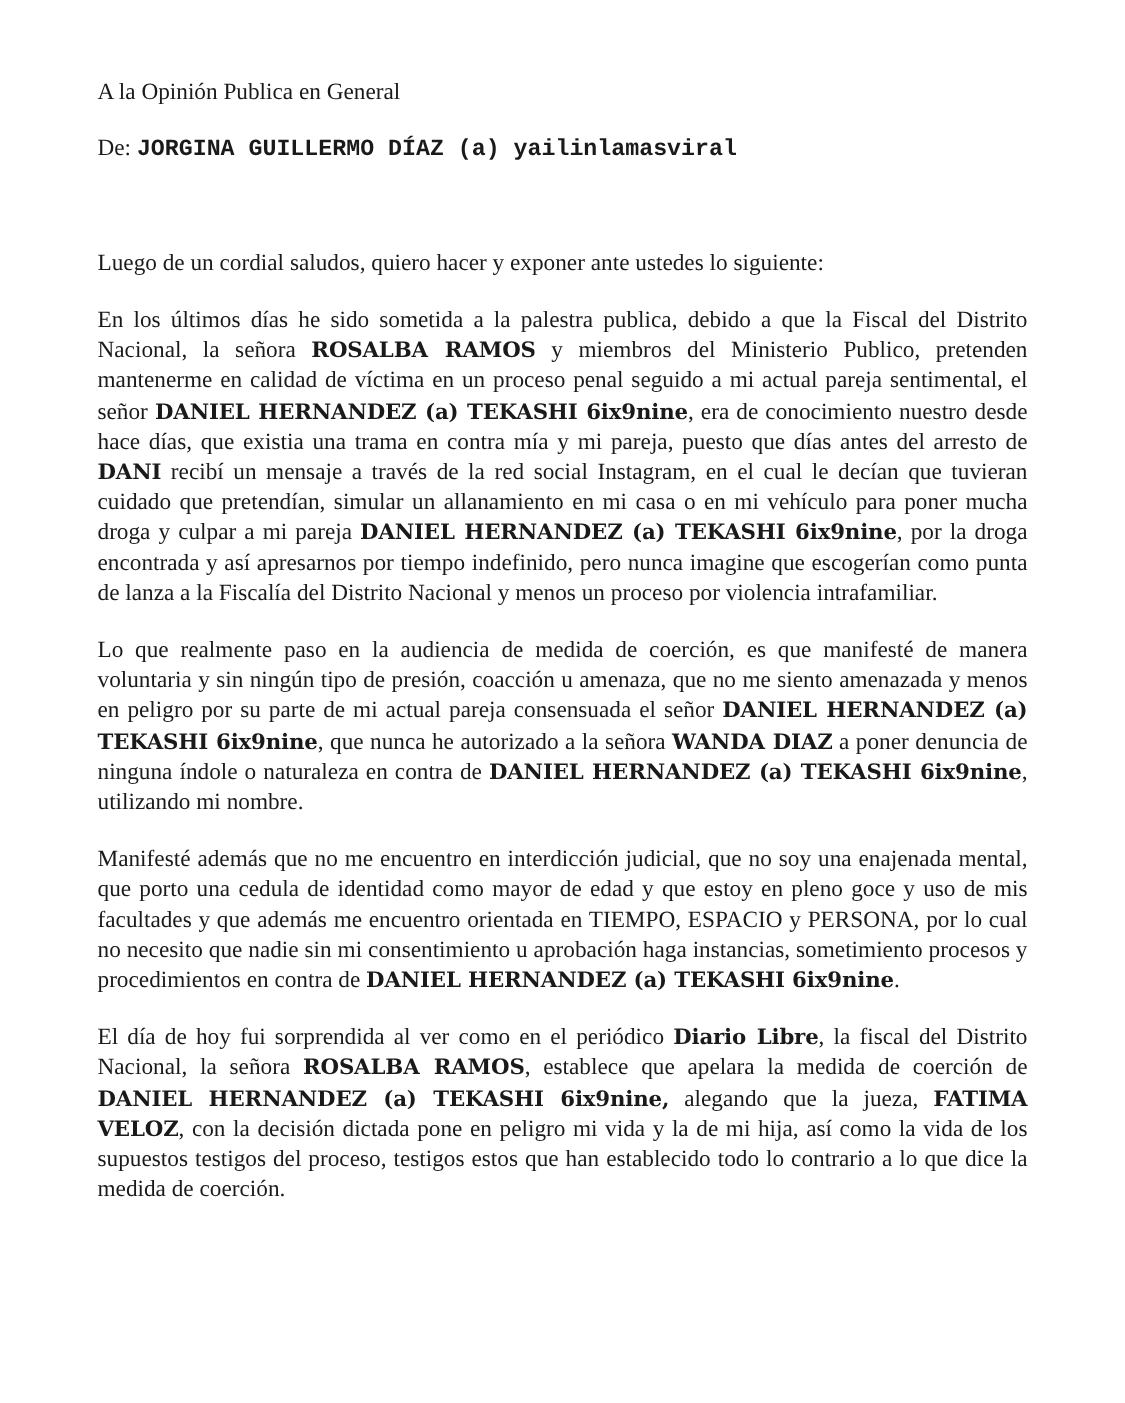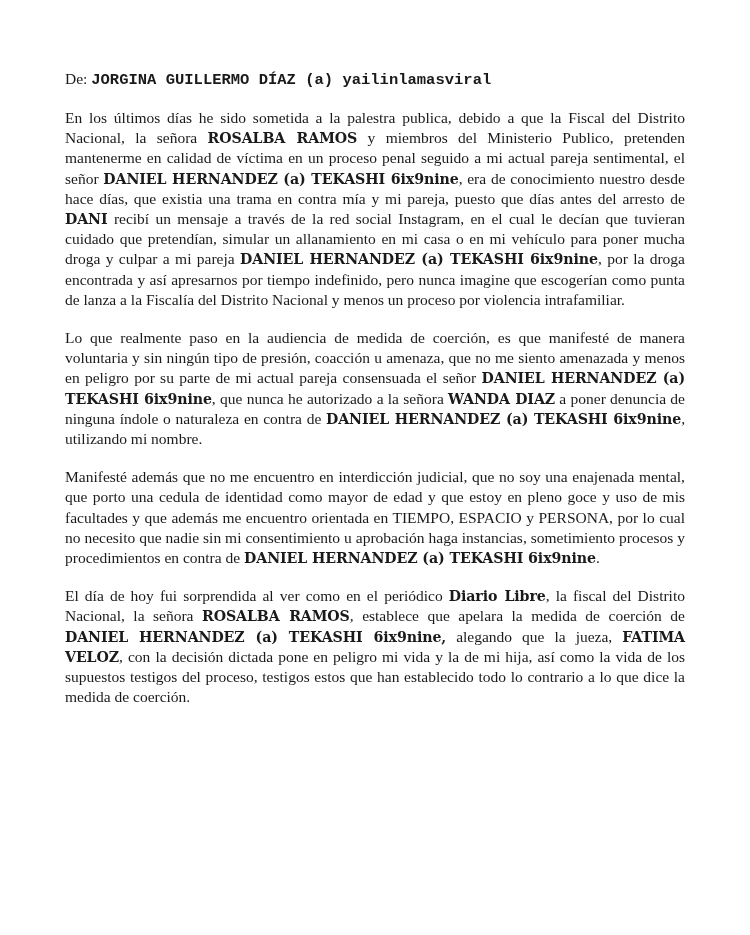--- a/index.html
+++ b/index.html
@@ -10,20 +10,22 @@
   .from { font-size: 15.5px; line-height: 20px; margin: 17px 0 0 0; }
   .from b { font-weight: bold; font-family: Liberation Mono, monospace; }
   .greeting { font-size: 15.5px; line-height: 20px; margin: 57px 0 0 0; }
   .para { font-size: 15.5px; line-height: 20.2px; margin: 18px 0 0 0; text-align: justify; }
   .para b { font-weight: bold; font-family: "DejaVu Serif", serif; font-size: 14.2px; letter-spacing: -0.1px; }
 </style>
 </head>
 <body>
 
 <div class="page">
+  <p class="line1">A la Opinión Publica en General</p>
   <p class="from"><span>De: </span><b>JORGINA GUILLERMO DÍAZ (a) yailinlamasviral</b></p>
+  <p class="greeting">Luego de un cordial saludos, quiero hacer y exponer ante ustedes lo siguiente:</p>
   <div id="letter-body">
     <p class="para"><span>En  los últimos días he sido sometida a la palestra publica, debido a que la Fiscal del Distrito Nacional, la señora </span><b>ROSALBA RAMOS</b><span> y miembros del Ministerio Publico, pretenden mantenerme en calidad de víctima en un proceso penal seguido a mi actual pareja sentimental, el señor </span><b>DANIEL HERNANDEZ (a) TEKASHI 6ix9nine</b><span>, era de conocimiento nuestro desde hace días, que existia una trama en contra mía y mi pareja, puesto que días antes del arresto de </span><b>DANI</b><span> recibí un mensaje a través de la red social Instagram, en el cual le decían que tuvieran cuidado que pretendían, simular un allanamiento en mi casa o en mi vehículo para poner mucha droga y culpar a mi pareja </span><b>DANIEL HERNANDEZ (a) TEKASHI 6ix9nine</b><span>, por la droga encontrada y así apresarnos por tiempo indefinido, pero nunca imagine que escogerían como punta de lanza a la Fiscalía del Distrito Nacional y menos un proceso por violencia intrafamiliar.</span></p>
     <p class="para"><span>Lo que realmente paso en la audiencia de medida de coerción, es que manifesté de manera voluntaria y sin ningún tipo de presión, coacción u amenaza, que no me siento amenazada y menos en peligro por su parte de mi actual pareja consensuada el señor </span><b>DANIEL HERNANDEZ (a) TEKASHI 6ix9nine</b><span>, que nunca he autorizado a la señora </span><b>WANDA DIAZ</b><span> a poner denuncia de ninguna índole o naturaleza en contra de </span><b>DANIEL HERNANDEZ (a) TEKASHI 6ix9nine</b><span>, utilizando mi nombre.</span></p>
     <p class="para"><span>Manifesté además que no me encuentro en interdicción judicial, que no soy una enajenada mental, que porto una cedula de identidad como mayor de edad y que estoy en pleno goce y uso de mis facultades y que además me encuentro orientada en TIEMPO, ESPACIO y PERSONA, por lo cual no necesito que nadie sin mi consentimiento u aprobación haga instancias, sometimiento procesos y procedimientos en contra de </span><b>DANIEL HERNANDEZ (a) TEKASHI 6ix9nine</b><span>.</span></p>
     <p class="para"><span>El día de hoy fui sorprendida al ver como en el periódico </span><b>Diario Libre</b><span>, la fiscal del Distrito Nacional, la señora </span><b>ROSALBA RAMOS</b><span>, establece que apelara la medida de coerción de </span><b>DANIEL HERNANDEZ (a) TEKASHI 6ix9nine,</b><span> alegando que la jueza, </span><b>FATIMA VELOZ</b><span>, con la decisión dictada pone en peligro mi vida y la de mi hija, así como la vida de los supuestos testigos del proceso, testigos estos que han establecido todo lo contrario a lo que dice la medida de coerción.</span></p>
   </div>
 </div>
 
 </body></html>

